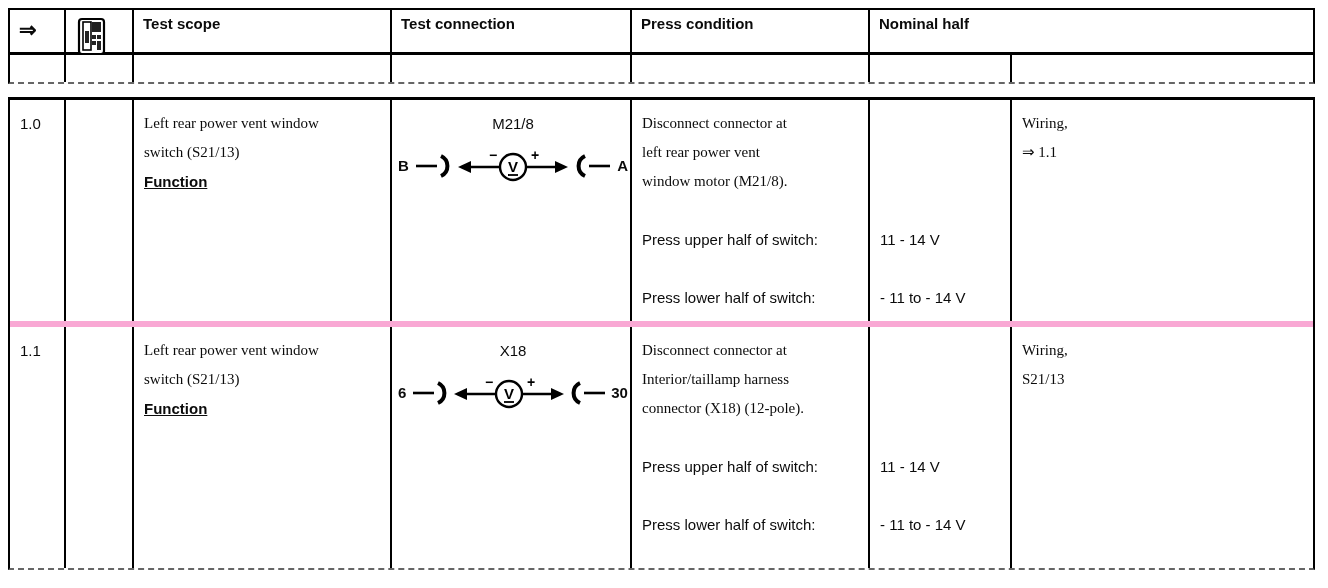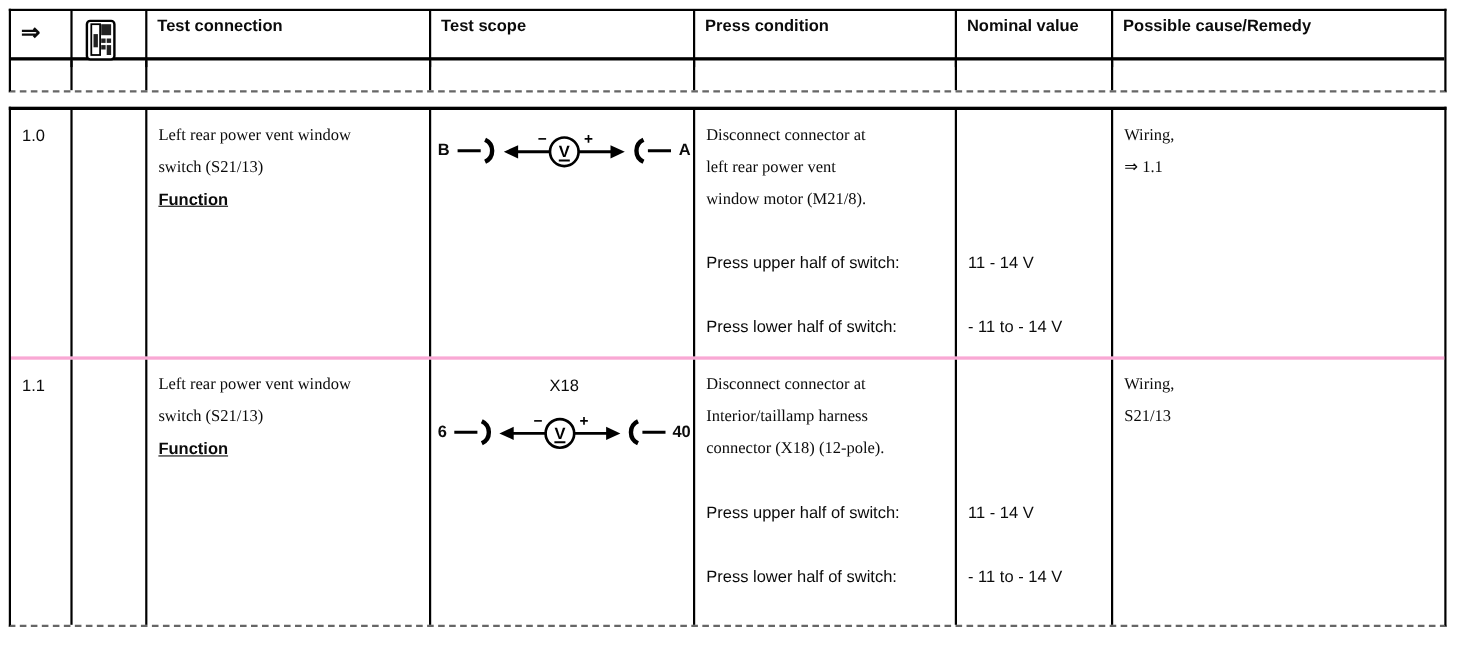--- a/index.html
+++ b/index.html
@@ -16,21 +16,21 @@
   .hcell, .scell { border-right: 2px solid #000; padding: 5px 8px 0 9px; font-size: 15px; font-weight: bold; }
   .hcell:last-child, .scell:last-child { border-right: none; }
   .scell { padding: 0; }
   .arrow-glyph { font-size: 21px; font-weight: bold; line-height: 30px; }
 
   
   .tester { margin: 2px 0 0 2px; }
 
   
   .main-tbl { margin-top: 13px; border: 2px solid #000; border-top-width: 3px; border-bottom: 2px dashed #666; }
-  .brow { border-bottom: 3px solid #f9a8d4; }
+  .brow { border-bottom: 6px solid #f9a8d4; }
   .brow.last { border-bottom: none; }
   .brow-1 { height: 227px; }
   .brow-2 { height: 241px; }
   .bcell { border-right: 2px solid #000; padding: 9px 10px 0 10px; font-size: 15px; line-height: 29px; }
   .bcell:last-child { border-right: none; }
 
   .ml { white-space: pre-line; font-family: Liberation Serif, serif; }
   .bold { font-weight: bold; text-decoration: underline; }
 
   .cond-line { margin-top: 29px; }
@@ -57,25 +57,24 @@
         <rect x="2" y="2" width="25" height="35" rx="3" fill="#fff" stroke="#000" stroke-width="2.2"></rect>
         <rect x="6" y="5" width="8" height="28" fill="#fff" stroke="#000" stroke-width="1.6"></rect>
         <rect x="15" y="5" width="9" height="10" fill="#222"></rect>
         <rect x="15" y="18" width="4" height="4" fill="#222"></rect>
         <rect x="20" y="18" width="4" height="4" fill="#222"></rect>
         <rect x="15" y="24" width="4" height="4" fill="#222"></rect>
         <rect x="20" y="24" width="4" height="9" fill="#222"></rect>
         <rect x="8" y="14" width="4" height="12" fill="#222"></rect>
       </svg>
     </div>
+    <div class="hcell">Test scope</div>
     <div class="hcell">Test connection</div>
-    <div class="hcell">Test scope</div>
     <div class="hcell">Press condition</div>
-    <div class="hcell">Nominal value</div>
-    <div class="hcell">Possible cause/Remedy</div>
+    <div class="hcell">Nominal half</div>
   </div>
   <div class="grid-row sprow">
     <div class="scell"></div>
     <div class="scell"></div>
     <div class="scell"></div>
     <div class="scell"></div>
     <div class="scell"></div>
     <div class="scell"></div>
     <div class="scell"></div>
   </div>
@@ -85,20 +84,21 @@
 
   <div class="grid-row brow brow-1">
     <div class="bcell">1.0</div>
     <div class="bcell"></div>
     <div class="bcell">
       <div class="ml">Left rear power vent window
 switch (S21/13)</div>
       <div class="bold">Function</div>
     </div>
     <div class="bcell c-conn">
+      <div class="conn-label">M21/8</div>
       <div class="conn-diagram">
         <span class="pin">B</span>
         <svg width="36" height="40" viewBox="0 0 36 40">
           <line x1="1" y1="21" x2="22" y2="21" stroke="#000" stroke-width="2.6"></line>
           <path d="M 26,11 A 11,11 0 0 1 26,31" fill="none" stroke="#000" stroke-width="4"></path>
         </svg>
         <svg width="112" height="40" viewBox="0 0 112 40">
           <polygon points="14,16 14,28 1,22" fill="#000"></polygon>
           <line x1="10" y1="22" x2="43" y2="22" stroke="#000" stroke-width="2.6"></line>
           <circle cx="56" cy="22" r="13" fill="#fff" stroke="#000" stroke-width="2.4"></circle>
@@ -157,21 +157,21 @@
           <line x1="51" y1="30" x2="61" y2="30" stroke="#000" stroke-width="1.8"></line>
           <line x1="69" y1="22" x2="102" y2="22" stroke="#000" stroke-width="2.6"></line>
           <polygon points="98,16 98,28 111,22" fill="#000"></polygon>
           <text x="36" y="15" text-anchor="middle" font-size="14" font-weight="bold" font-family="Liberation Sans, sans-serif">−</text>
           <text x="78" y="15" text-anchor="middle" font-size="14" font-weight="bold" font-family="Liberation Sans, sans-serif">+</text>
         </svg>
         <svg width="36" height="40" viewBox="0 0 36 40">
           <path d="M 10,11 A 11,11 0 0 0 10,31" fill="none" stroke="#000" stroke-width="4"></path>
           <line x1="14" y1="21" x2="35" y2="21" stroke="#000" stroke-width="2.6"></line>
         </svg>
-        <span class="pin">40</span>
+        <span class="pin">30</span>
       </div>
     </div>
     <div class="bcell">
       <div class="ml">Disconnect connector at
 Interior/taillamp harness
 connector (X18) (12-pole).</div>
       <div class="cond-line">Press upper half of switch:</div>
       <div class="cond-line">Press lower half of switch:</div>
     </div>
     <div class="bcell">

